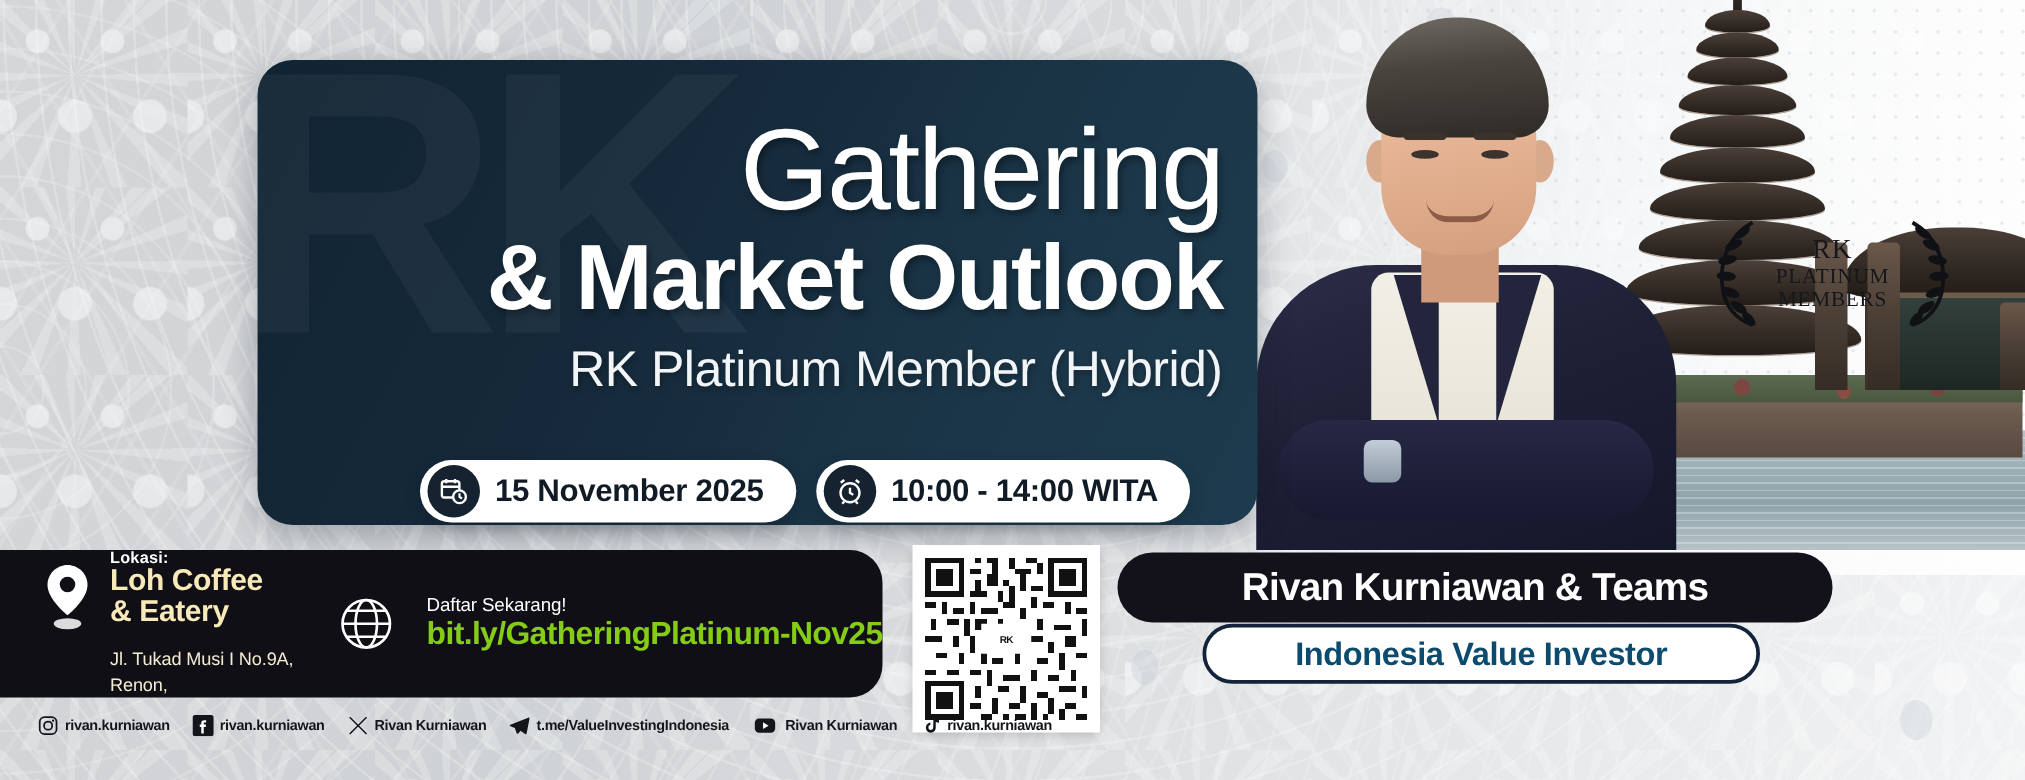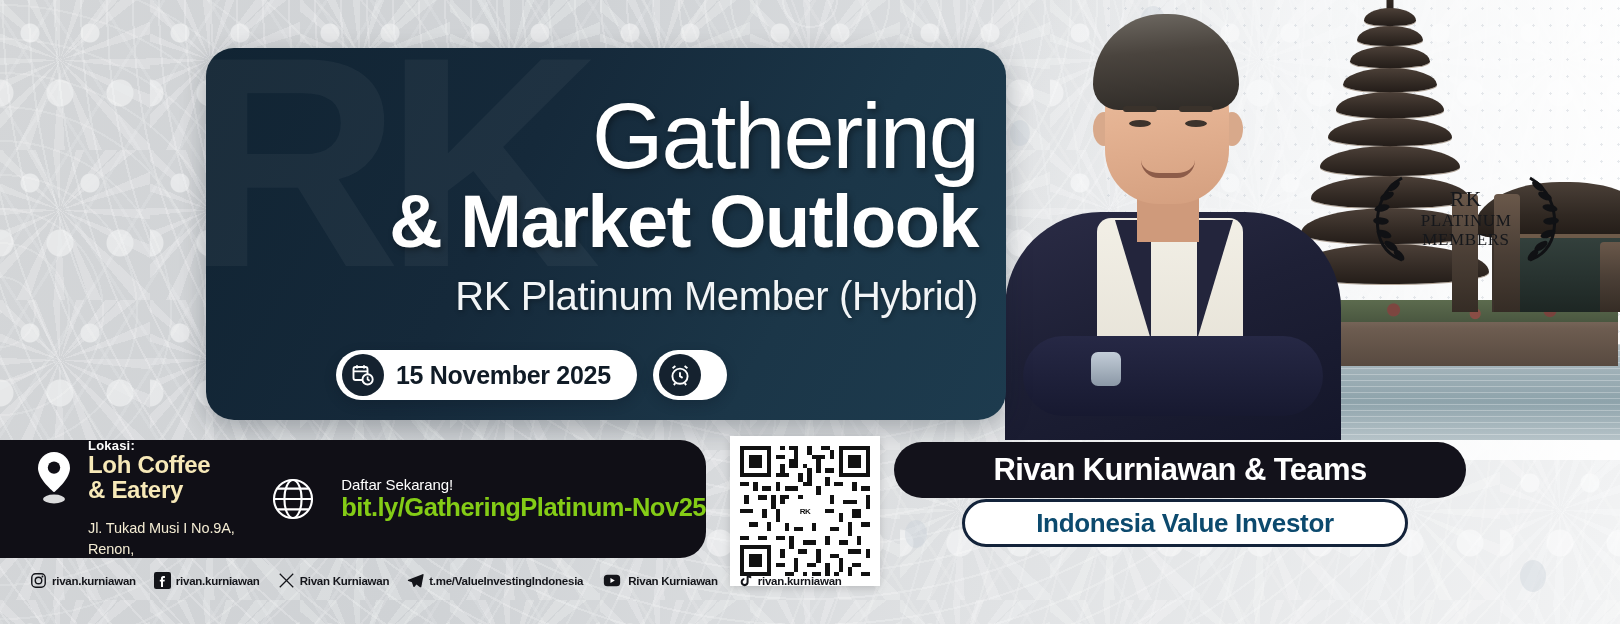--- a/index.html
+++ b/index.html
@@ -197,21 +197,21 @@
   .t2 {
     font-size:74px; font-weight:600; color:#fff; letter-spacing:-1.5px;
     line-height:1.08; margin-top:2px; text-shadow:2px 3px 6px rgba(0,0,0,.35);
   }
   .t3 {
     font-size:40px; font-weight:400; color:#f2f5f7; letter-spacing:-.4px;
     margin-top:12px; text-shadow:1px 2px 5px rgba(0,0,0,.32);
   }
 
   
-  .pills { position:absolute; left:336px; top:350px; display:flex; gap:16px; z-index:6; }
+  .pills { position:absolute; left:336px; top:368px; display:flex; gap:16px; z-index:6; }
   .pill {
     display:flex; align-items:center; gap:12px;
     background:#fff; border-radius:30px; height:50px; padding:0 26px 0 6px;
     box-shadow:0 4px 12px rgba(12,24,35,.30);
   }
   .pill-ic {
     width:42px; height:42px; border-radius:50%;
     background:#15222f; color:#fff;
     display:flex; align-items:center; justify-content:center; flex:0 0 42px;
   }
@@ -392,20 +392,21 @@
     </div>
     <div class="pill">
       <div class="pill-ic">
         <svg width="24" height="24" viewBox="0 0 24 24" fill="none" stroke="currentColor" stroke-width="1.9">
           <circle cx="12" cy="13.2" r="7.6"></circle>
           <path d="M12 9.2v4l2.6 1.7"></path>
           <path d="M4.6 5.2 7.4 3M19.4 5.2 16.6 3"></path>
           <path d="M7.4 20.2 5.8 22M16.6 20.2 18.2 22"></path>
         </svg>
       </div>
+      <div class="pill-tx">10:00 - 14:00 WITA</div>
     </div>
   </div>
 
   <div class="infopanel">
     <div class="loc-wrap">
       <svg class="pin-ic" viewBox="0 0 44 56">
         <path d="M22 2C13.2 2 6 9.1 6 17.9c0 11.6 16 24.2 16 24.2s16-12.6 16-24.2C38 9.1 30.8 2 22 2z" fill="currentColor"></path>
         <circle cx="22" cy="17.6" r="6.2" fill="#100f16"></circle>
         <ellipse cx="22" cy="49" rx="11" ry="4.4" fill="currentColor" opacity=".85"></ellipse>
       </svg>

